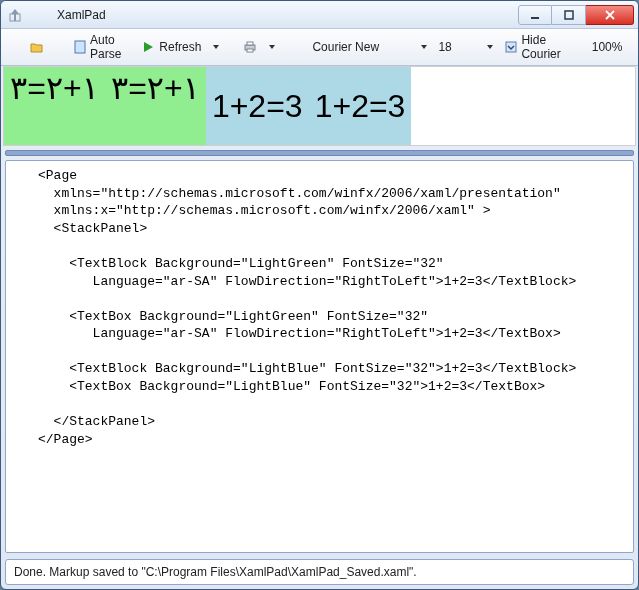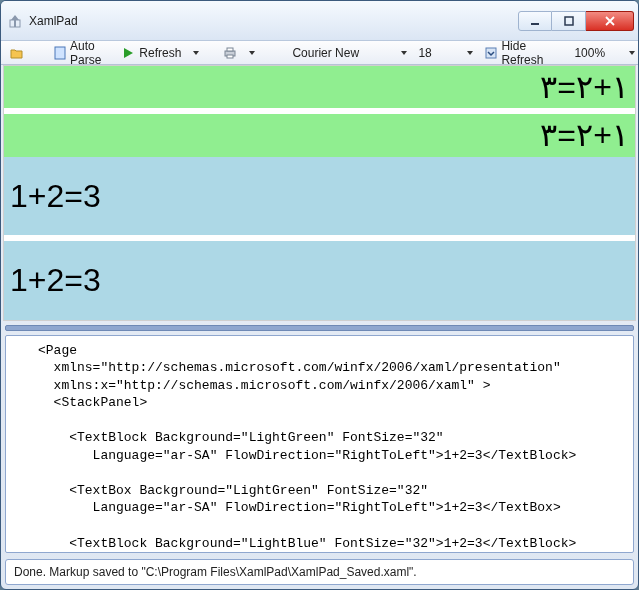--- a/index.html
+++ b/index.html
@@ -11,25 +11,26 @@
     background: linear-gradient(#e8eef6, #dfe7f2);
     border: 1px solid #3b5a7d;
     border-radius: 6px;
     box-shadow: 0 2px 10px rgba(0,0,0,.3);
     display: flex; flex-direction: column;
     overflow: hidden;
   }
 
   
   .titlebar {
-    height: 40px;
+    height: 28px;
     background: linear-gradient(#f5f9fe, #dbe6f4);
     display: flex; align-items: center;
     padding: 0 4px 0 6px;
     border-bottom: 1px solid #b9c8dd;
+    gap: 28px;
   }
   .titlebar .appicon {
     width: 16px; height: 16px; margin-right: 6px;
     display: inline-flex; align-items: center; justify-content: center;
     color: #6a7a90;
   }
   .titlebar .title { color: #1a1a1a; flex: 1; }
   .winbtns { display: flex; gap: 0; }
   .winbtn {
     width: 34px; height: 20px;
@@ -43,25 +44,25 @@
   .winbtn.close {
     border-left: none; border-radius: 0 3px 3px 0;
     width: 48px;
     background: linear-gradient(#f28b82, #d93025);
     border-color: #a11b10; color: #fff;
   }
   .winbtn svg { display: block; }
 
   
   .toolbar {
-    height: 24px;
+    height: 37px;
     background: linear-gradient(#fdfdfe, #e9eef6);
     border-bottom: 1px solid #b6c3d6;
     display: flex; align-items: center;
-    padding: 0 2px; gap: 4px;
+    padding: 0 22px; gap: 4px;
     font-size: 12px; color: #222;
   }
   .sep { width: 1px; height: 20px; background: #c8d2e0; margin: 0 4px; }
   .tbtn {
     display: inline-flex; align-items: center; gap: 4px;
     padding: 2px 6px; border: 1px solid transparent; border-radius: 3px;
     cursor: default;
   }
   .tbtn .ic { width: 14px; height: 14px; display: inline-flex; align-items: center; justify-content: center; }
   .cbo {
@@ -76,21 +77,21 @@
   }
   .cbo.font { min-width: 110px; margin-left: 14px; }
   .cbo.zoom { min-width: 56px; align-items: center; }
 
   
   .preview {
     background: #fff;
     border: 1px solid #cfcfcf;
     margin: 0 2px;
   }
-  .preview-inner { display: flex; flex-direction: column; }
+  .preview-inner { display: flex; }
   .row-green { background: #90EE90; font-size: 32px; line-height: 1.2; padding: 2px 6px; font-family: "Segoe UI", Tahoma, sans-serif; color: #000; }
   .row-blue  { background: #ADD8E6; font-size: 32px; line-height: 1.2; padding: 20px 6px; font-family: "Segoe UI", Tahoma, sans-serif; color: #000; }
   .row-green.rtl, .row-blue.rtl { text-align: right; direction: rtl; }
   .as-input { outline: 1px solid transparent; }
   .gap { height: 6px; background: #fff; }
   .preview-wrap { padding-bottom: 0; }
 
   
   .splitter {
     height: 6px; margin: 4px 4px 0 4px;
@@ -231,21 +232,21 @@
         </svg>
     </span>
 
     <span class="tbtn">
       <span class="ic">
         <svg width="12" height="12" viewBox="0 0 12 12">
             <rect x="1" y="1" width="10" height="10" fill="#d7e4f5" stroke="#5b7fb3"></rect>
             <path d="M3 5 L6 8 L9 5" fill="none" stroke="#2a4d80" stroke-width="1.5"></path>
           </svg>
       </span>
-      <span>Hide Refresh</span>
+      <span>Hide Courier</span>
     </span>
 
     <span class="sep"></span>
 
     <span class="cbo zoom">
       <span>100%</span>
     </span>
     <span class="drop">
       <svg width="8" height="8">
           <path d="M1 2 L4 6 L7 2 Z" fill="#333"></path>

